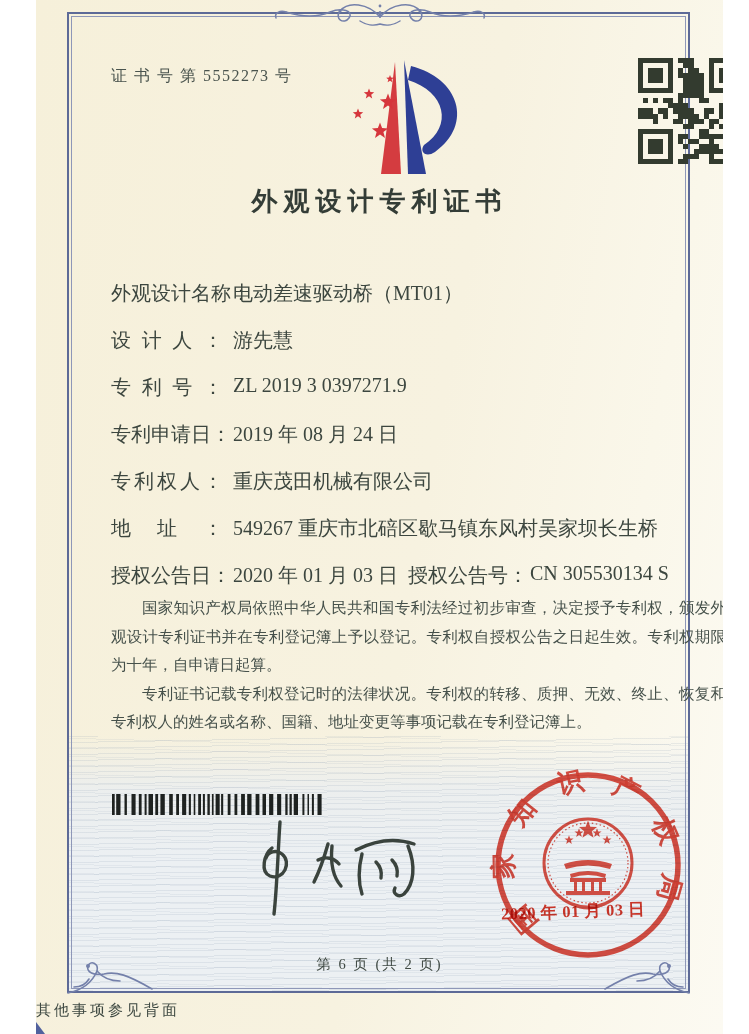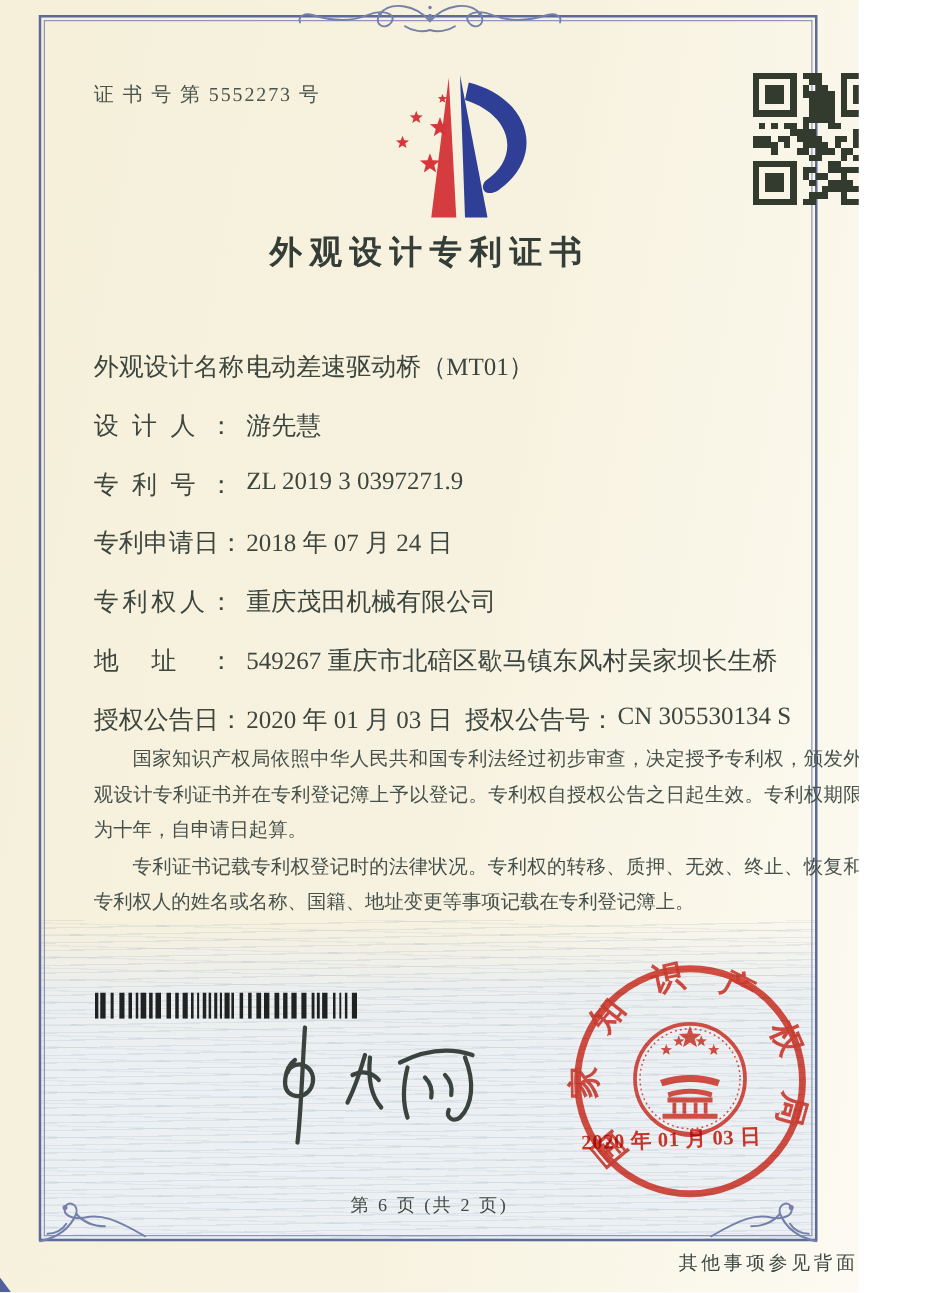--- a/index.html
+++ b/index.html
@@ -1,19 +1,19 @@
 <!DOCTYPE html>
 <html><head>
 <meta charset="utf-8">
 <style>
   html,body{margin:0;padding:0;background:#ffffff;}
   .page{
     position:relative;width:687px;height:1034px;overflow:hidden;
     background:linear-gradient(100deg,#f6f0da 0%,#f7f2e0 55%,#faf7ea 80%,#fcfaf2 100%);
-    font-family:"Liberation Serif","DejaVu Serif",serif;color:#3d4741;
+    font-family:"Liberation Serif","DejaVu Serif",serif;color:#3d4741;margin-left:36px;
   }
   .lower{
     position:absolute;left:33px;right:35px;top:736px;height:257px;
     background:
       repeating-linear-gradient(179deg, rgba(125,145,170,.15) 0 1px, rgba(125,145,170,0) 1px 6px),
       repeating-linear-gradient(181.5deg, rgba(125,145,170,.10) 0 1px, rgba(125,145,170,0) 1px 9px),
       linear-gradient(180deg, rgba(236,239,242,0) 0, rgba(234,238,241,.85) 55px, #ecf0f3 125px);
   }
   .frame{position:absolute;left:31px;top:12px;right:33px;bottom:41px;border:2px solid #5d6a97;}
   .frame::after{content:"";position:absolute;inset:2px;border:1px solid #8e97b8;}
@@ -37,21 +37,21 @@
   .paras p{margin:0;text-indent:2em;}
   .barcode{position:absolute;left:76px;top:794px;width:213px;height:21px;}
   .director{position:absolute;left:86px;top:835px;font-size:17px;letter-spacing:3px;color:#39423c;}
   .director div{height:34px;}
   .sig{position:absolute;left:208px;top:810px;width:190px;height:118px;}
   .seal{position:absolute;left:450px;top:768px;width:205px;height:200px;mix-blend-mode:multiply;}
   .seal-date{position:absolute;left:465px;top:901px;font-size:16.5px;font-weight:bold;color:#d8382b;
     letter-spacing:.5px;transform:rotate(-2deg);mix-blend-mode:multiply;}
   .page-ind{position:absolute;left:0;right:0;top:955px;text-align:center;font-size:14.5px;
     letter-spacing:2px;color:#3f4943;}
-  .back-note{position:absolute;left:0;right:0;top:1001px;text-align:right;font-size:15px;
+  .back-note{position:absolute;left:0;right:0;top:1001px;text-align:left;font-size:15px;
     letter-spacing:3px;color:#3d4841;}
 </style>
 </head>
 <body>
 
 <div class="page">
 
   <div class="lower"></div>
   <div class="frame"></div>
 
@@ -343,21 +343,21 @@
     <div class="frow">
       <span class="flabel">外观设计名称：</span><span class="fval">电动差速驱动桥（MT01）</span>
     </div>
     <div class="frow">
       <span class="flabel">设计人：</span><span class="fval">游先慧</span>
     </div>
     <div class="frow">
       <span class="flabel">专利号：</span><span class="fval">ZL 2019 3 0397271.9</span>
     </div>
     <div class="frow">
-      <span class="flabel">专利申请日：</span><span class="fval">2018 年 07 月 24 日</span>
+      <span class="flabel">专利申请日：</span><span class="fval">2019 年 08 月 24 日</span>
     </div>
     <div class="frow">
       <span class="flabel">专利权人：</span><span class="fval">重庆茂田机械有限公司</span>
     </div>
     <div class="frow">
       <span class="flabel">地址：</span><span class="fval">549267 重庆市北碚区歇马镇东风村吴家坝长生桥</span>
     </div>
     <div class="frow">
       <span class="flabel">授权公告日：</span><span class="fval">2020 年 01 月 03 日</span>
       <span class="grant-no">

